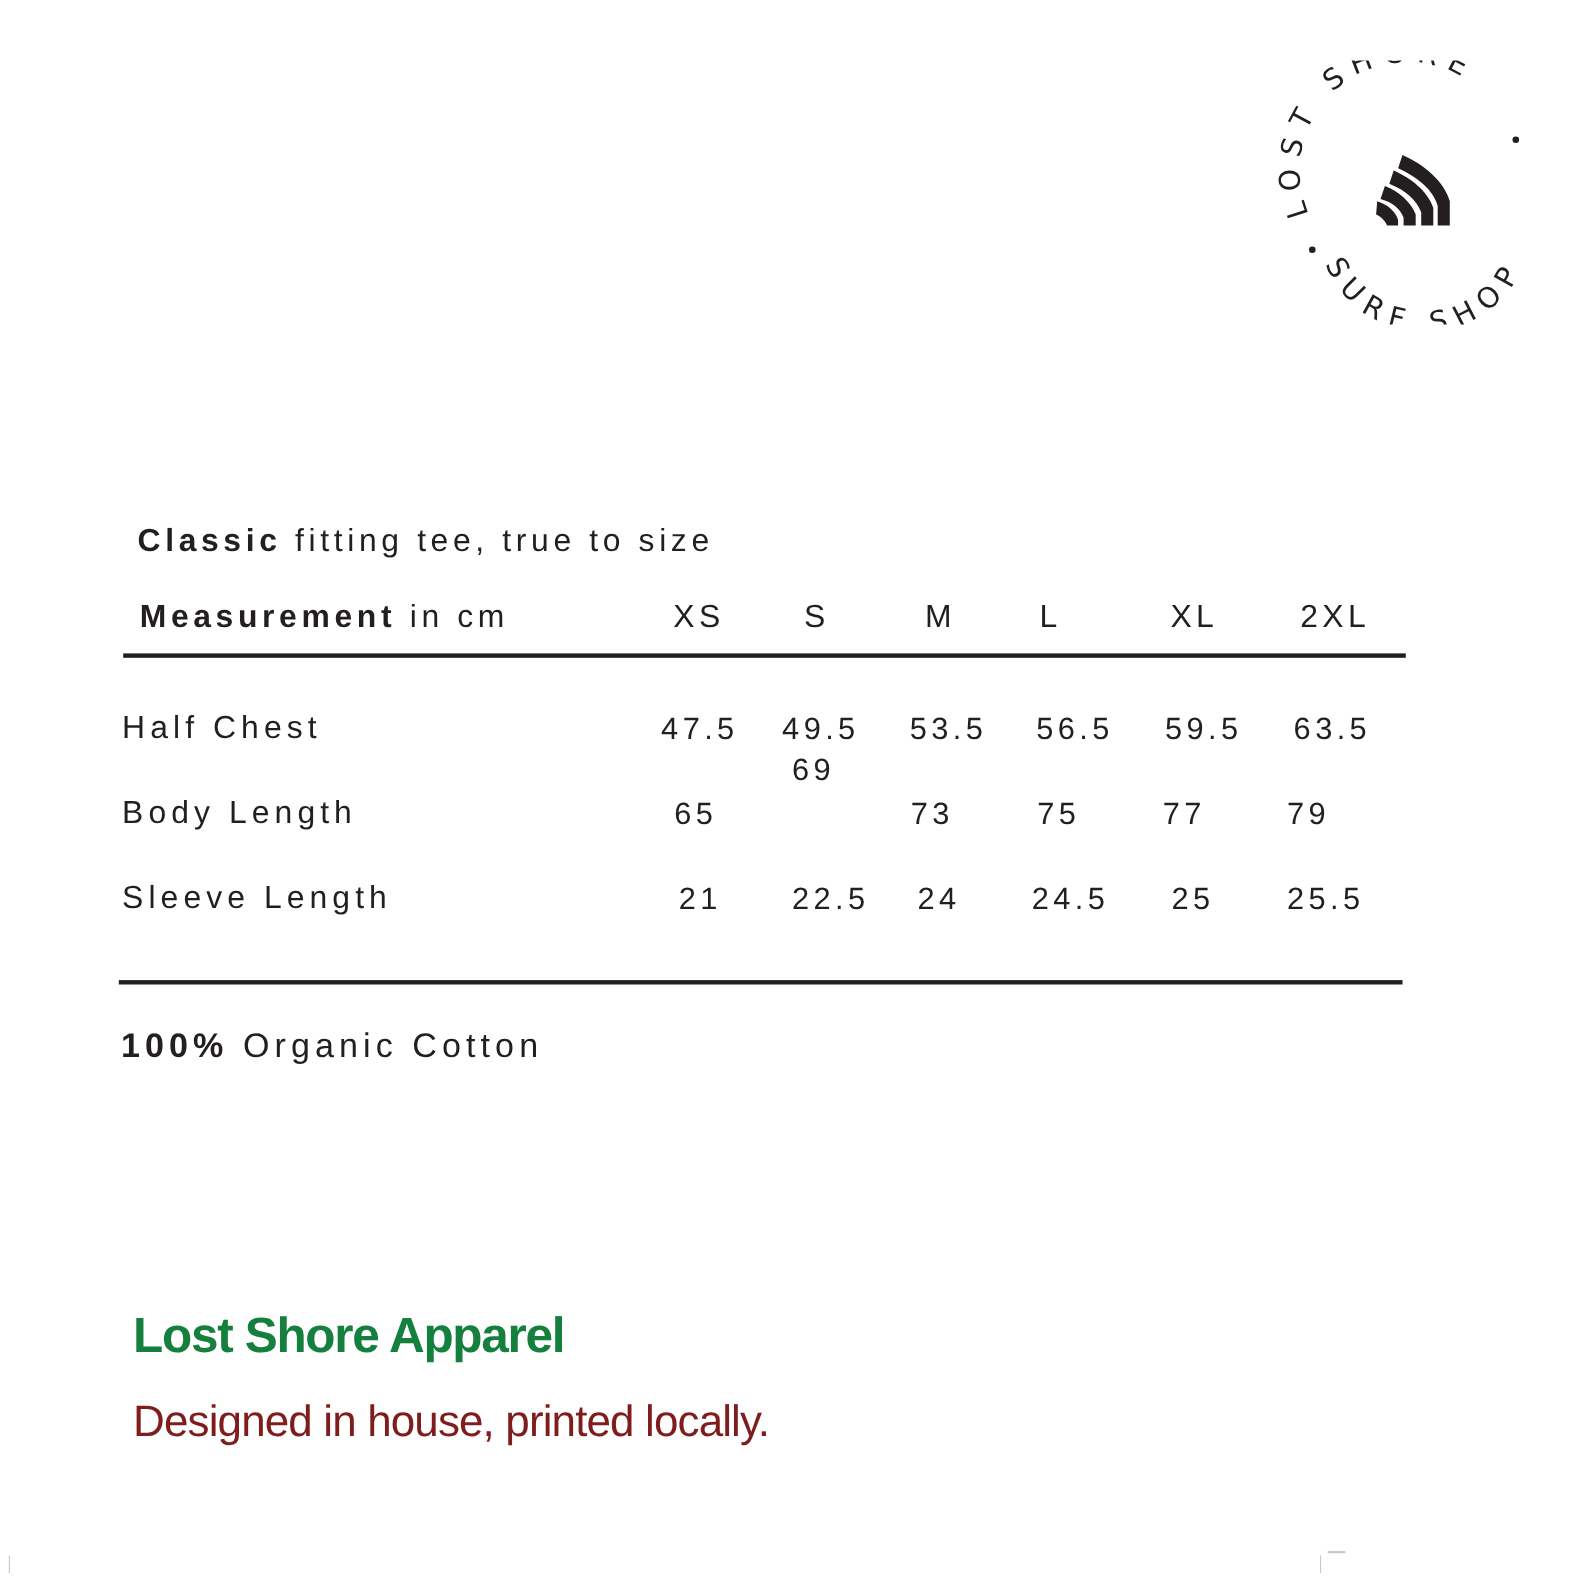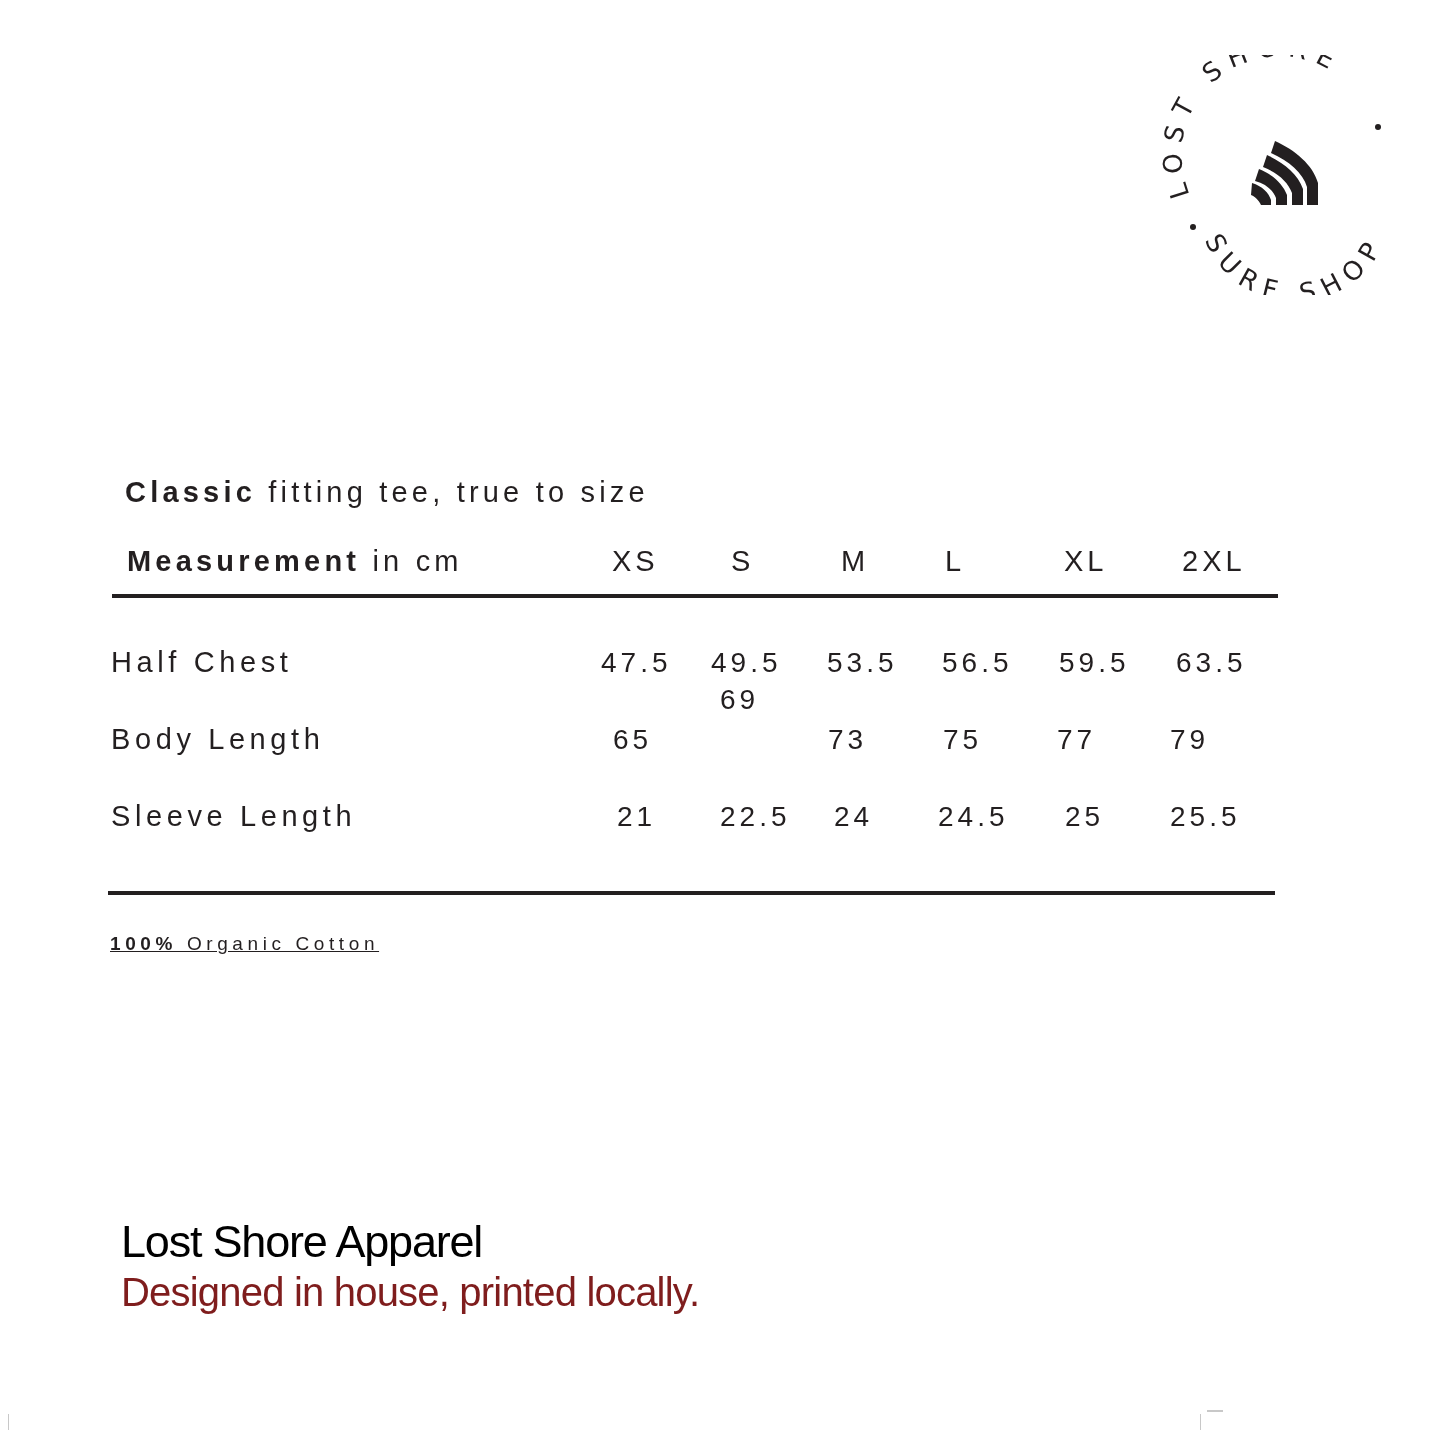--- a/index.html
+++ b/index.html
@@ -7,23 +7,23 @@
            font-family:"Liberation Sans", sans-serif; color:#231f20; }
     .abs { position:absolute; }
     .logo { left:1155px; top:55px; width:255px; height:240px; }
     .title-line { left:125px; top:476px; font-size:29px; letter-spacing:4.2px; white-space:nowrap; }
     .title-line b { font-weight:700; }
     .head-line { left:127px; top:545px; font-size:29px; letter-spacing:4.2px; white-space:nowrap; }
     .size { top:545px; font-size:29px; letter-spacing:4px; white-space:nowrap; }
     .rule { height:4px; background:#231f20; }
     .rowlabel { left:111px; font-size:29px; letter-spacing:4.6px; white-space:nowrap; }
     .cell { font-size:28px; letter-spacing:4px; white-space:nowrap; font-family:"Liberation Sans", sans-serif; }
-    .cotton { left:110px; top:933px; font-size:19px; letter-spacing:4.6px; white-space:nowrap;text-decoration:underline; }
+    .cotton { left:110px; top:933px; font-size:31px; letter-spacing:4.6px; white-space:nowrap; }
     .cotton b { font-weight:700; }
-    .brand { left:121px; top:1216px; font-size:45px; font-weight:400; letter-spacing:-1.2px; color:#000000; white-space:nowrap; }
+    .brand { left:121px; top:1188px; font-size:45px; font-weight:700; letter-spacing:-1.2px; color:#15803d; white-space:nowrap; }
     .tagline { left:121px; top:1270px; font-size:40px; color:#7f1d1d; letter-spacing:-0.8px; white-space:nowrap; }
     .tick { background:#c8c8c8; }
   </style>
 </head>
 <body>
 
 <div class="abs logo">
   <svg width="255" height="240" viewBox="0 0 255 240">
     <defs>
       <path id="ringTop" d="M 35 140 A 95 95 0 0 1 215 60"></path>

